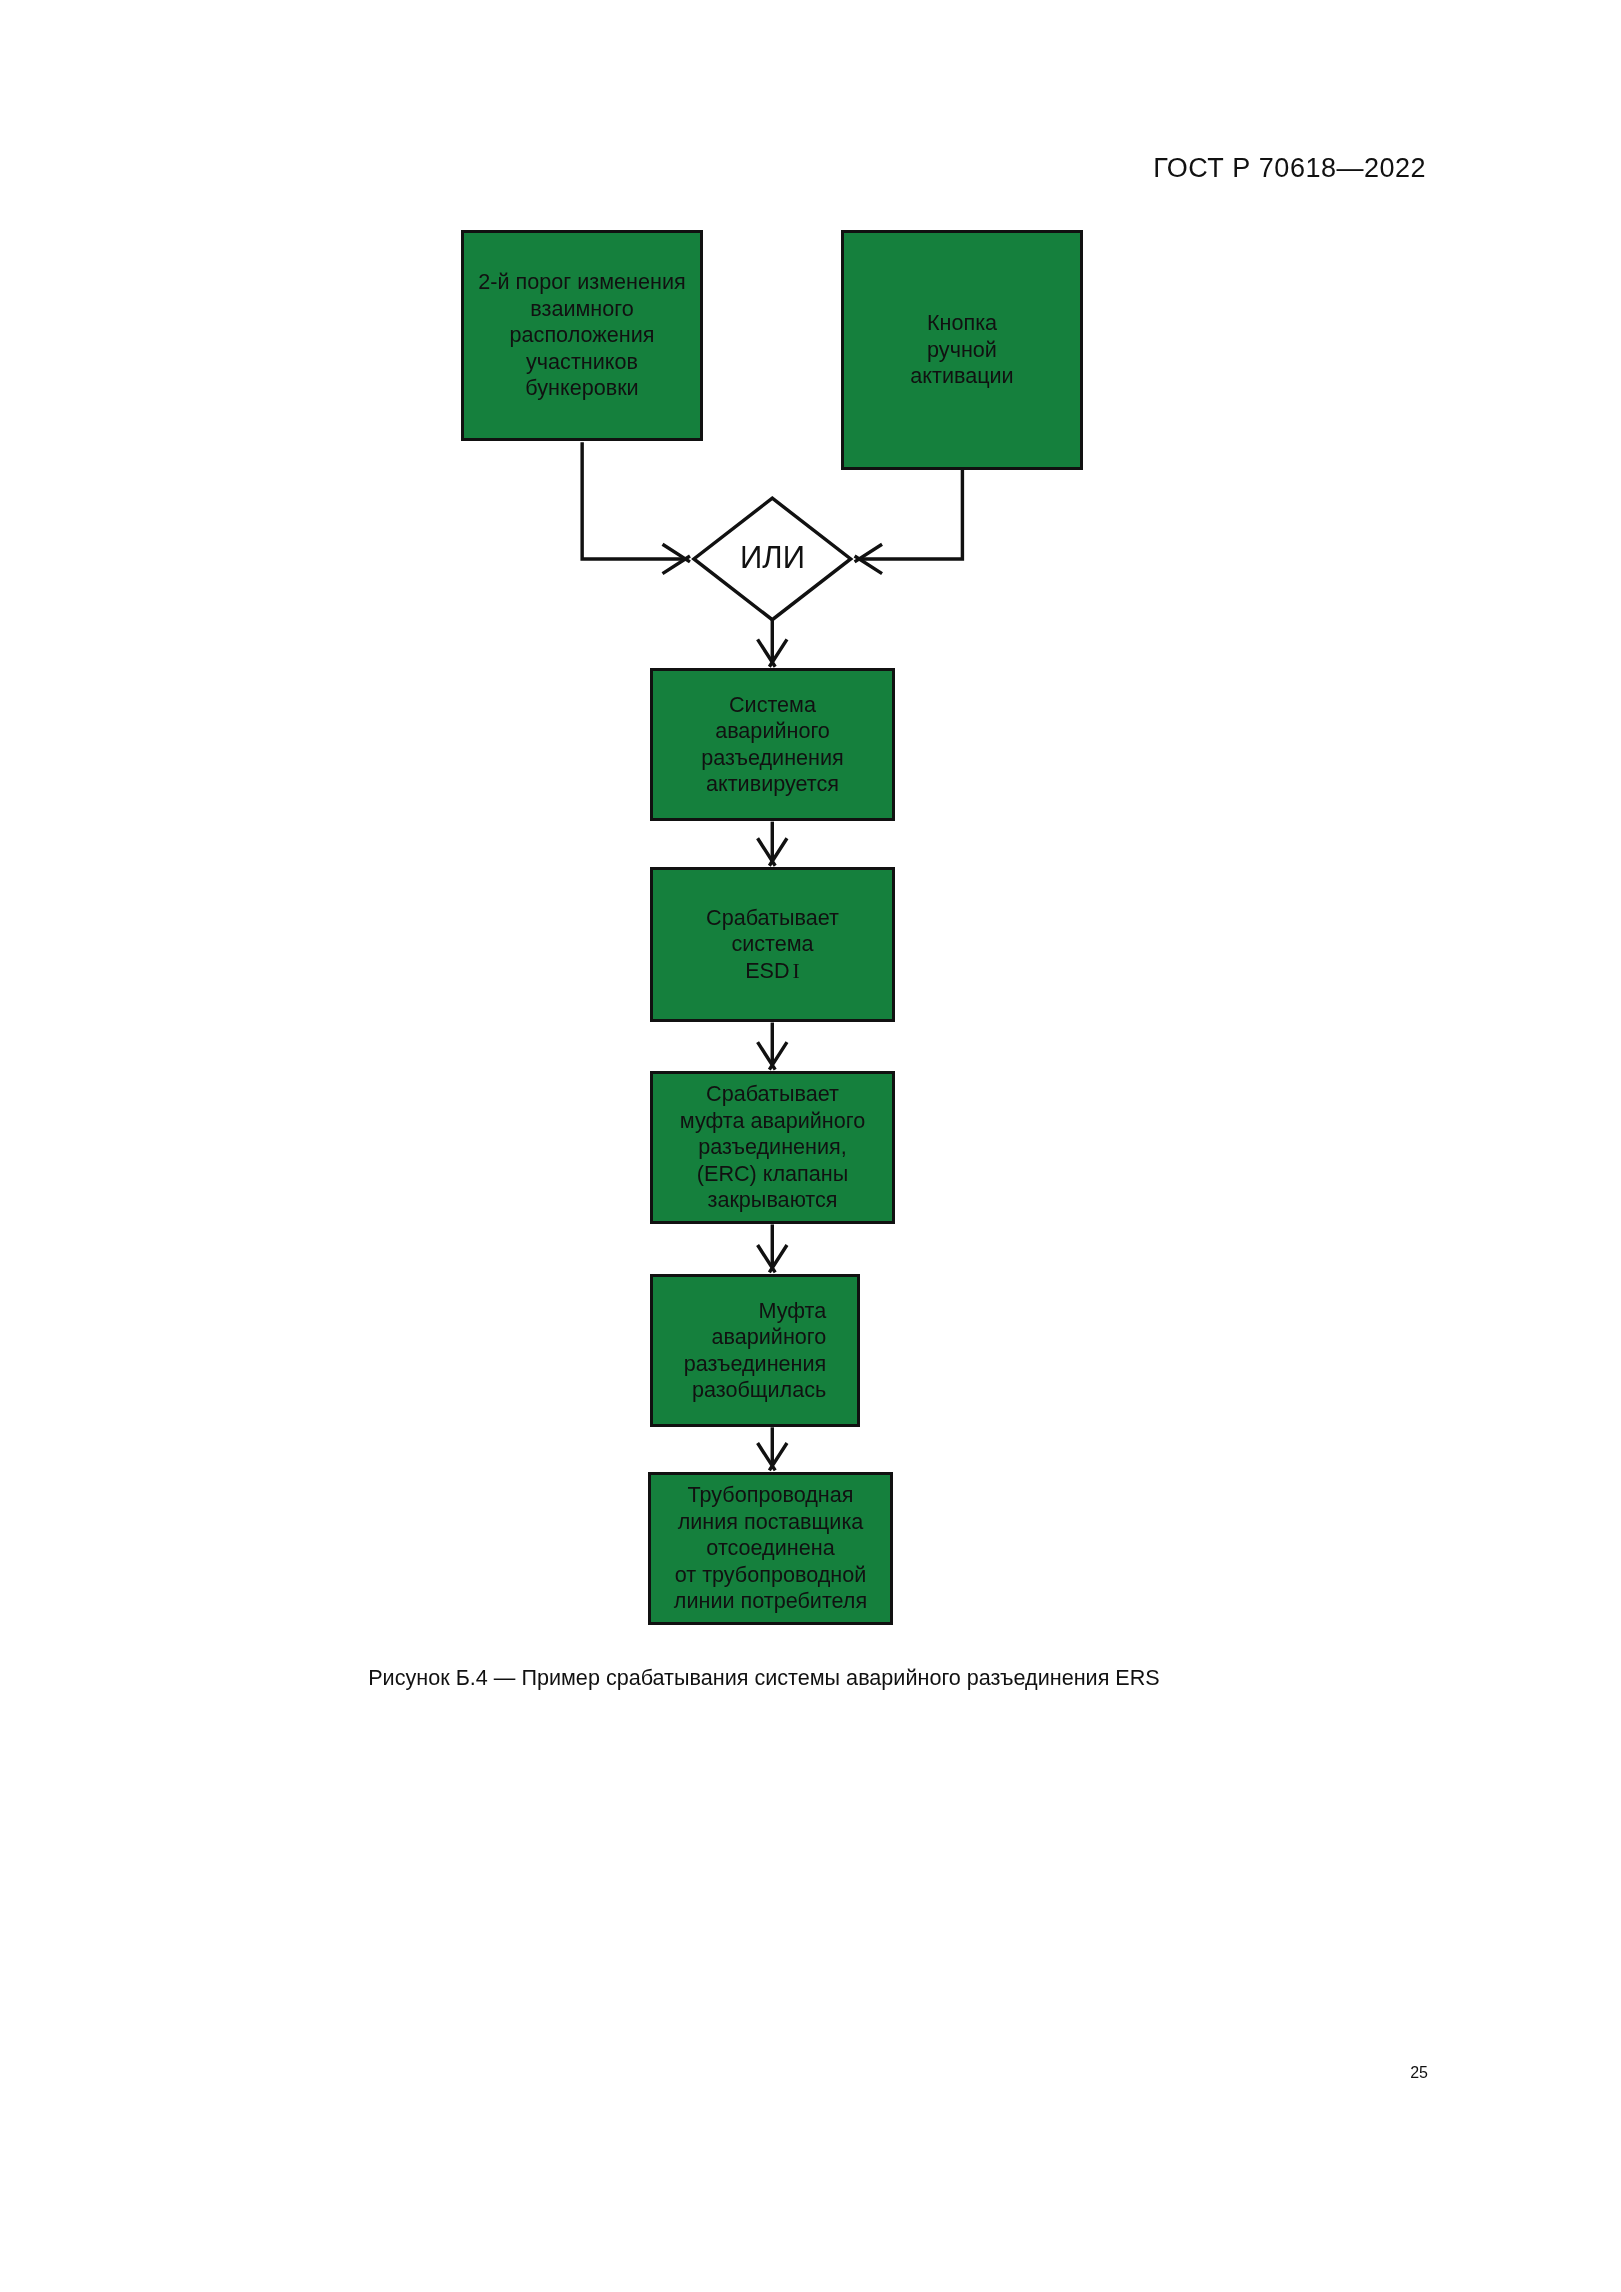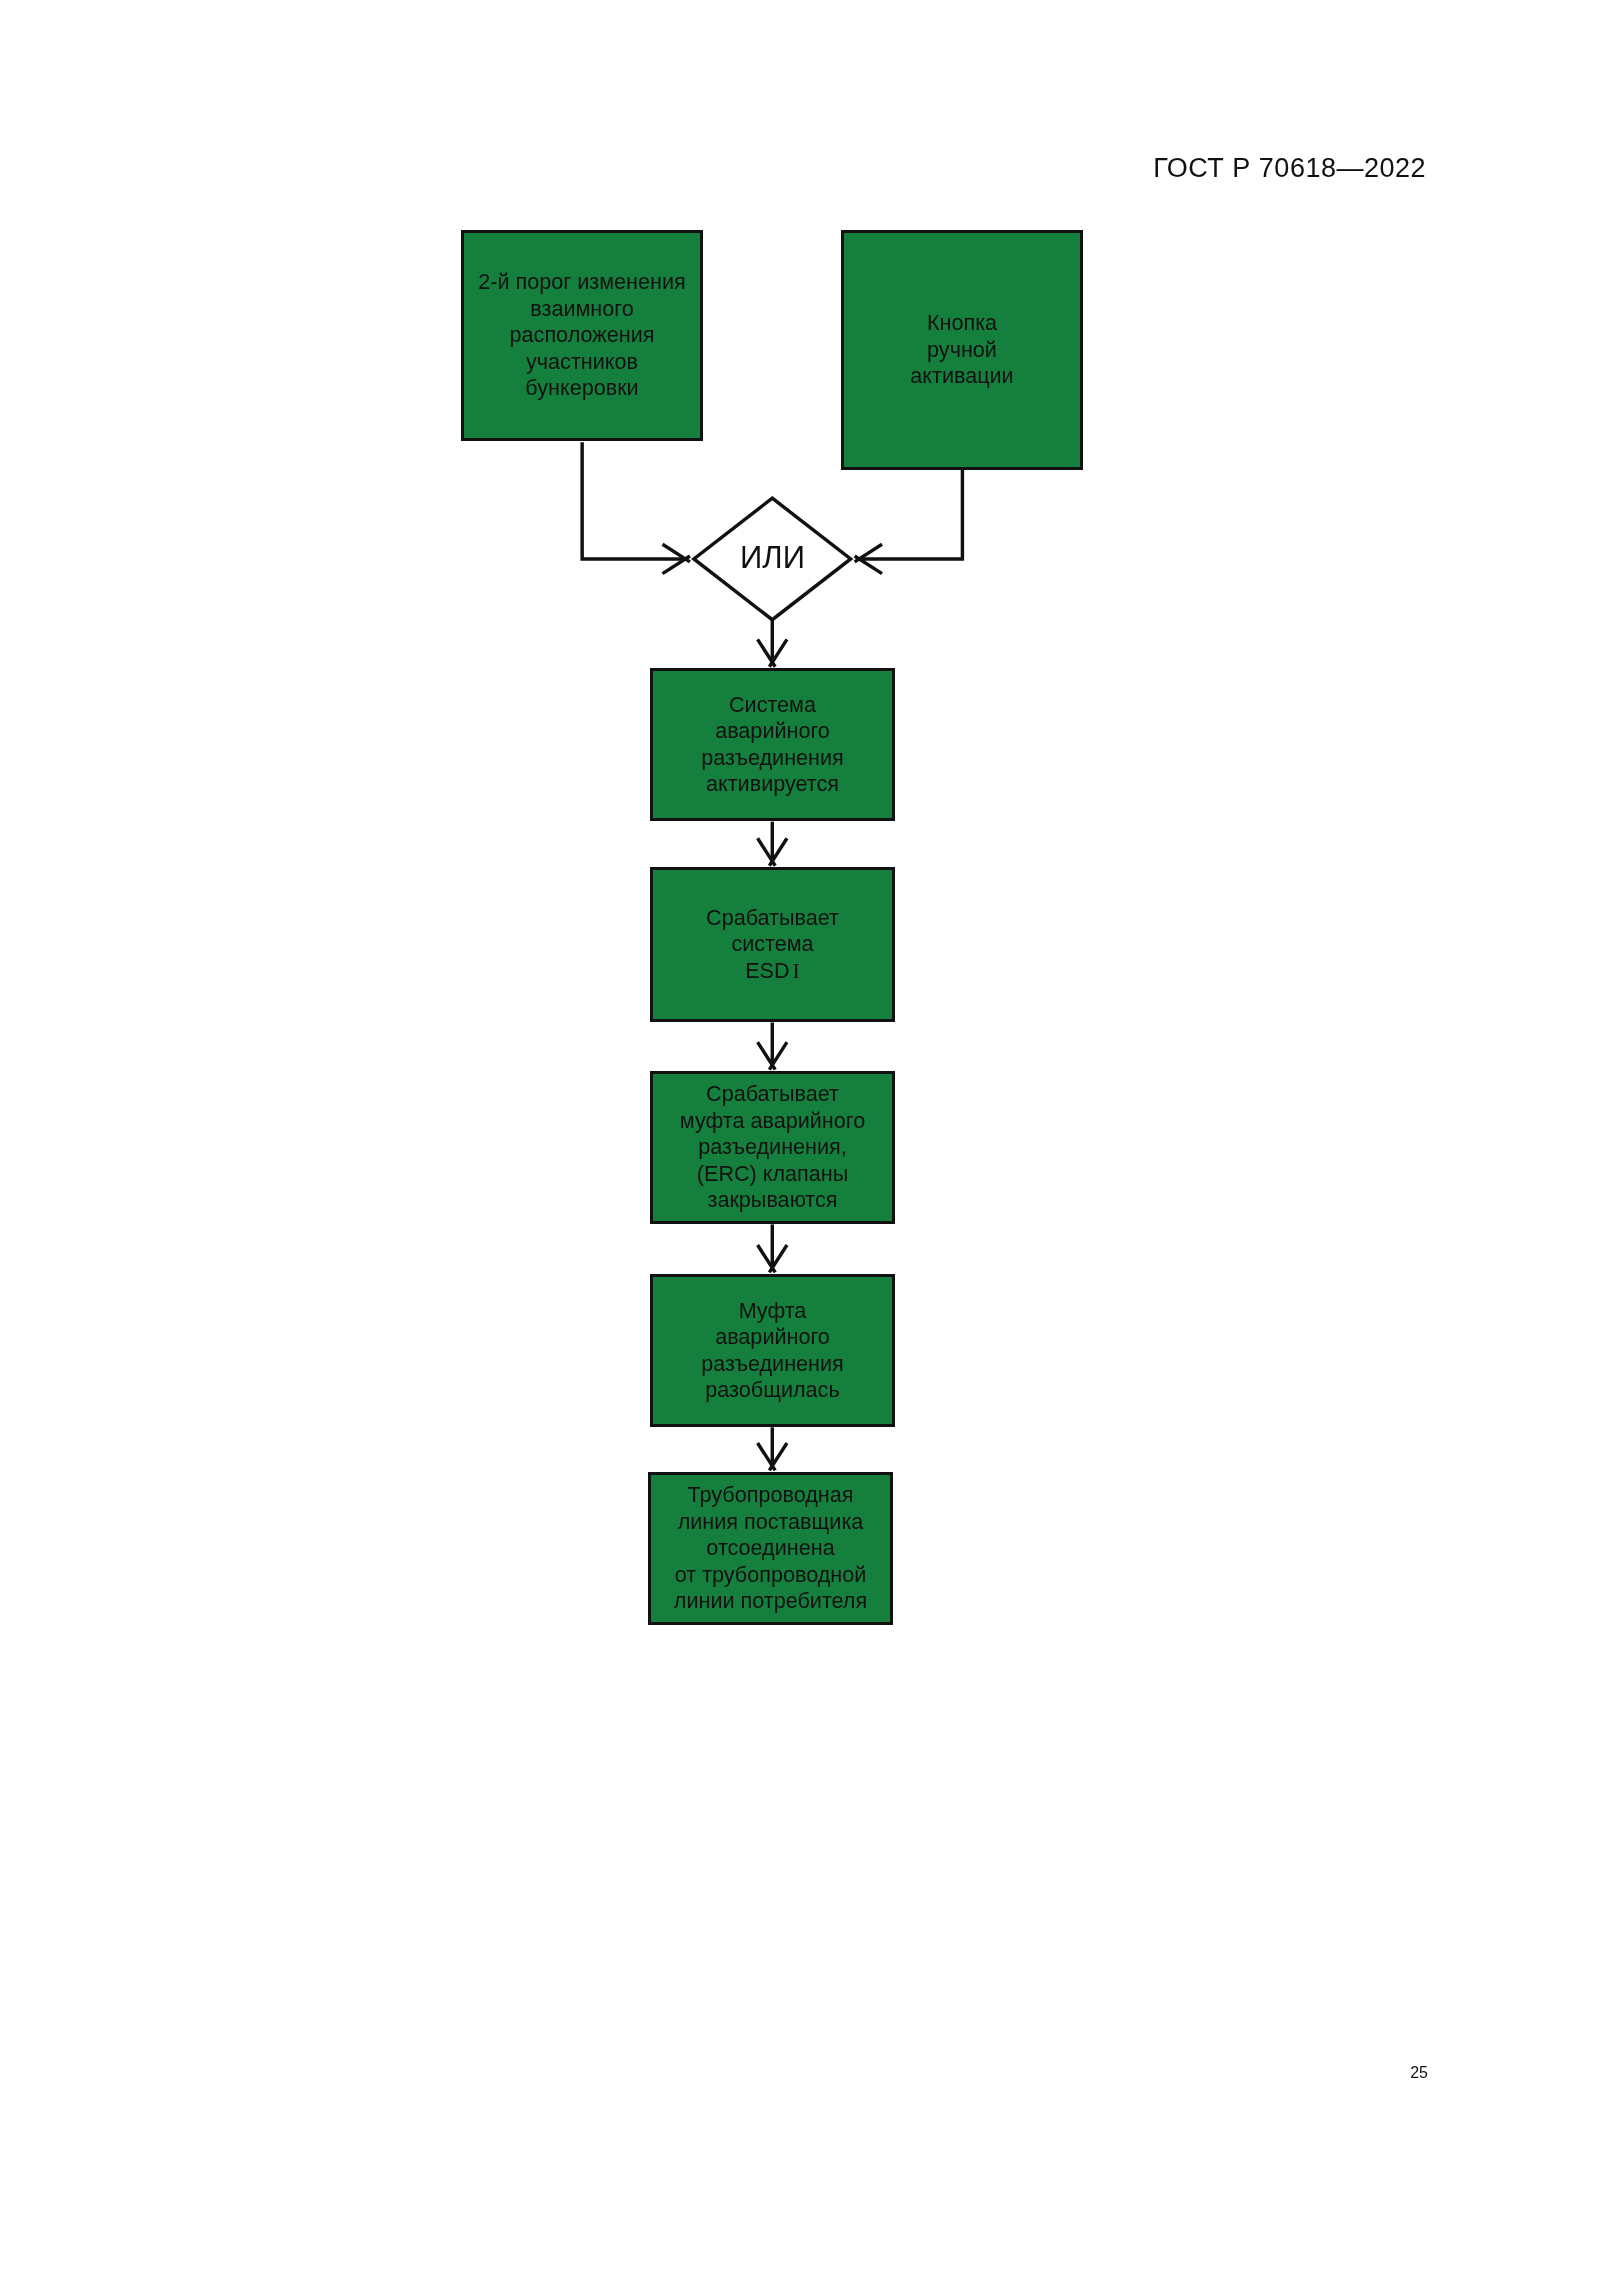--- a/index.html
+++ b/index.html
@@ -39,21 +39,21 @@
     text-align: center;
     font-size: 21.6px;
     line-height: 26.5px;
   }
   .flow-box .txt { white-space: pre-line; }
   .box-threshold   { left: 461px; top: 230px; width: 242px; height: 211px; }
   .box-manual      { left: 841px; top: 230px; width: 242px; height: 240px; }
   .box-activate    { left: 650px; top: 668px;  width: 245px; height: 153px; }
   .box-esd         { left: 650px; top: 867px;  width: 245px; height: 155px; }
   .box-erc         { left: 650px; top: 1071px; width: 245px; height: 153px; }
-  .box-coupling    { left: 650px; top: 1274px; width: 245px; height: 153px; }
+  .box-coupling    { left: 650px; top: 1274px; width: 210px; height: 153px; text-align: right; }
   .box-pipeline    { left: 648px; top: 1472px; width: 245px; height: 153px; }
   .esd-line3 { display: flex; justify-content: center; gap: 3px; }
   .roman { font-family: "Liberation Serif", serif; }
   .or-label {
     position: absolute;
     left: 699px;
     top: 544px;
     width: 147px;
     text-align: center;
     font-size: 31px;
@@ -151,17 +151,18 @@
   </div>
 
   <div class="flow-box box-pipeline">
     <div class="txt">Трубопроводная
 линия поставщика
 отсоединена
 от трубопроводной
 линии потребителя</div>
   </div>
 
+  <div class="figure-caption">Рисунок Б.4 — Пример срабатывания системы аварийного разъединения ERS</div>
 
   <div class="page-number">25</div>
 
 </div>
 
 
 </body></html>

